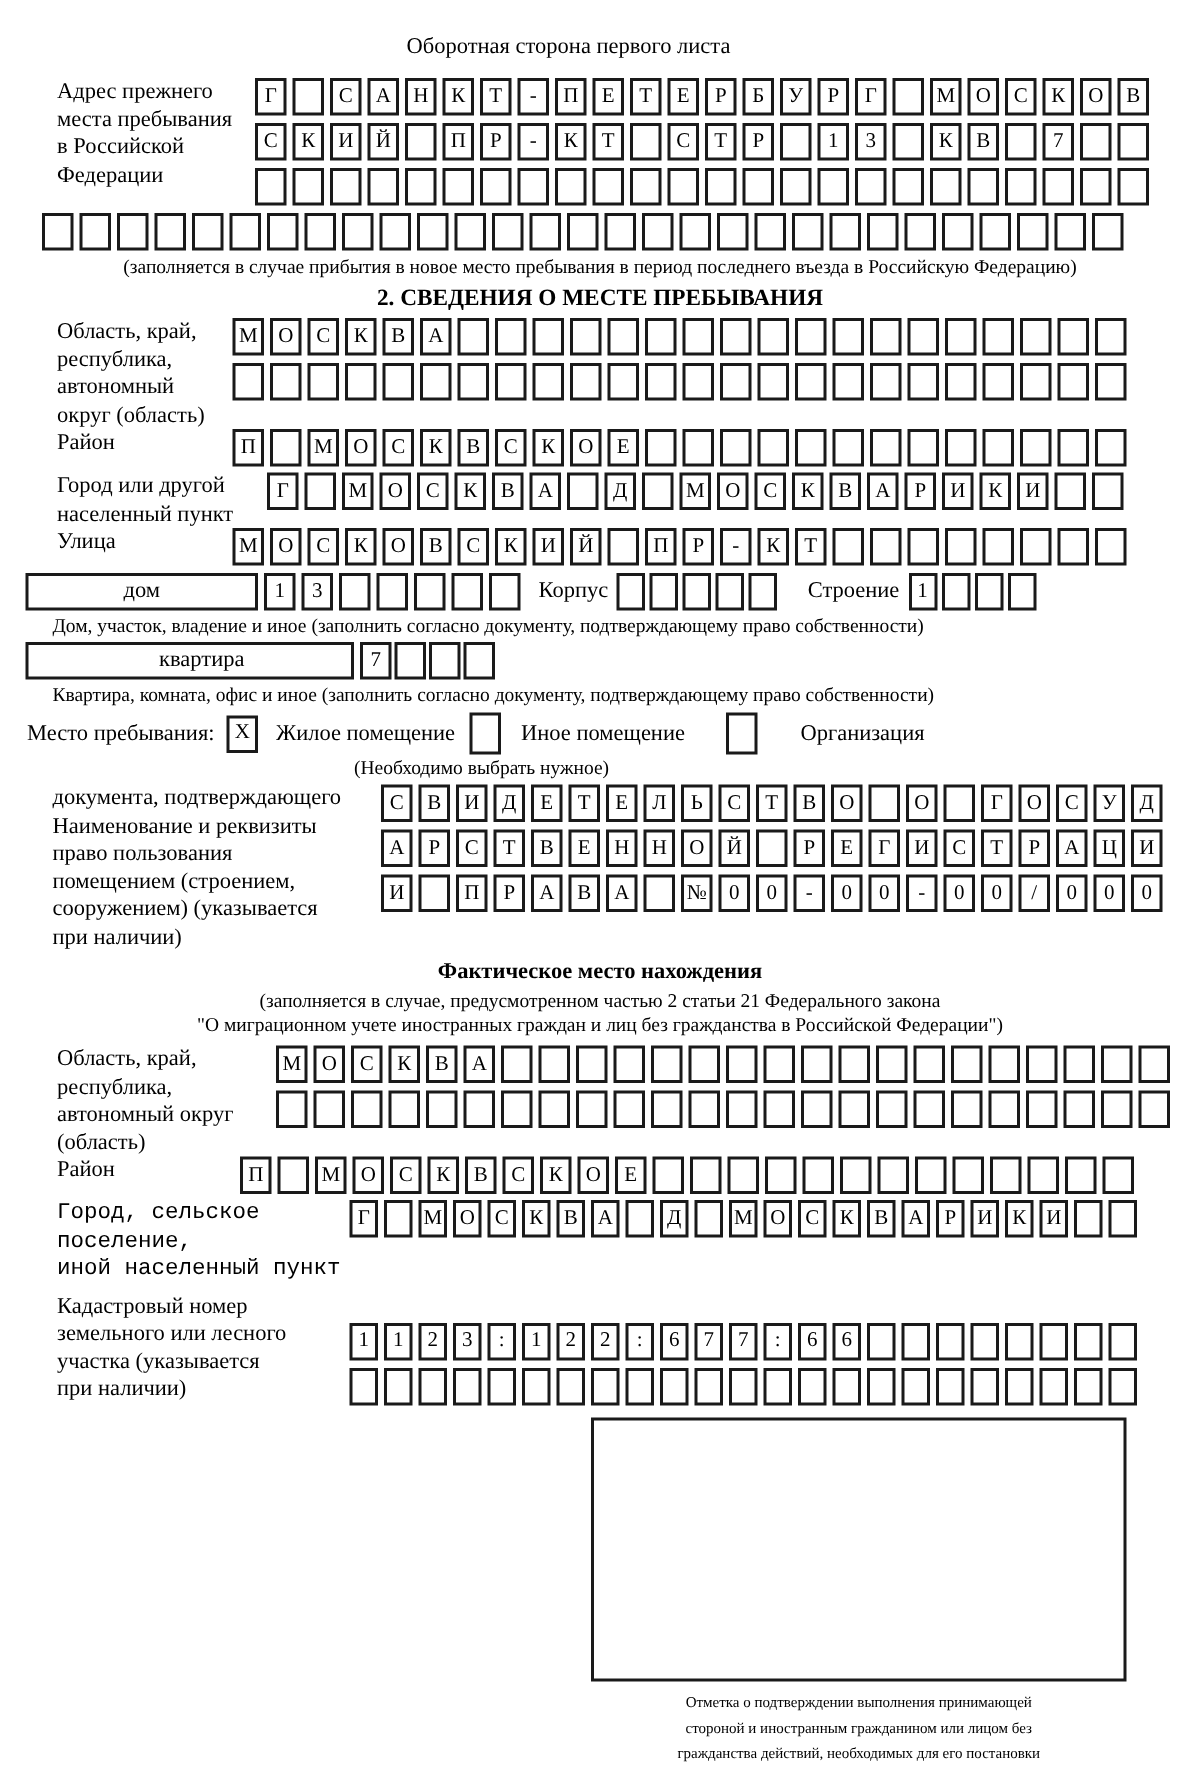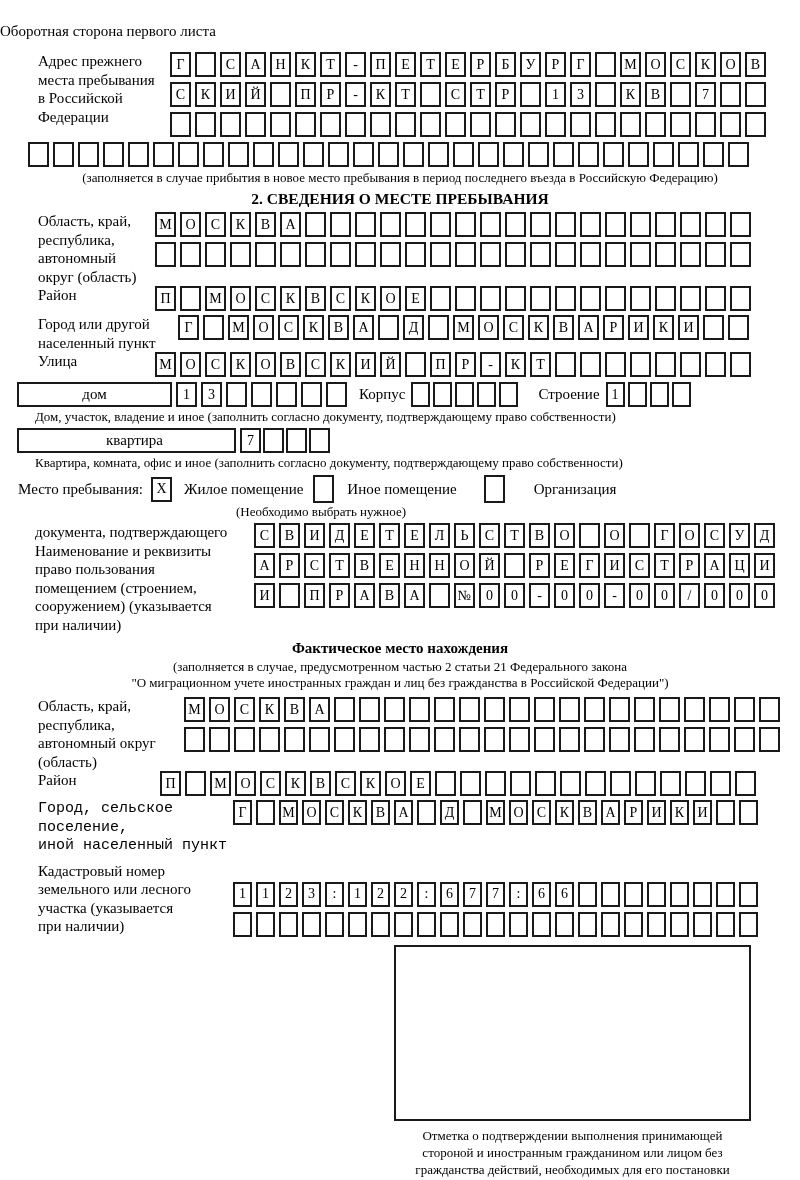--- a/index.html
+++ b/index.html
@@ -1,36 +1,36 @@
 <!DOCTYPE html>
 <html><head>
 <meta charset="utf-8">
 <style>
   html,body{margin:0;padding:0;background:#fff;}
   .page{position:relative;width:800px;height:1180px;background:#fff;color:#000;
         font-family:"Liberation Serif", serif;overflow:hidden;}
-  .header-note{padding:22px 42px 0 0;text-align:left;font-size:15px;line-height:18px;}
+  .header-note{padding:22px 42px 0 0;text-align:center;font-size:15px;line-height:18px;}
   .frow{display:flex;align-items:flex-start;}
   .label{font-size:15px;line-height:18.5px;}
   .inline-label{font-size:15px;line-height:25px;white-space:nowrap;}
   .rows-col{display:flex;flex-direction:column;gap:5px;}
   .boxes{display:flex;gap:4px;}
   .boxes.gap3{gap:3px;}
   .box{box-sizing:border-box;flex:0 0 auto;width:21px;height:25px;border:2px solid #1a1a1a;
        display:flex;align-items:center;justify-content:center;font-size:14px;line-height:1;
        background:#fff;}
   .small .box{width:19px;}
   .wide-box{box-sizing:border-box;height:25px;border:2px solid #1a1a1a;display:flex;
         align-items:center;justify-content:center;font-size:15px;background:#fff;flex:0 0 auto;}
   .note{font-size:13px;line-height:16px;}
   .center{text-align:center;}
   .sec-title{font-weight:bold;font-size:15.5px;line-height:18px;text-align:center;}
   .stamp-box{box-sizing:border-box;border:2px solid #1a1a1a;background:#fff;}
   .caption{display:flex;flex-direction:column;align-items:center;}
-  .caption div{white-space:nowrap;font-size:13px;line-height:17px;}
+  .caption div{white-space:nowrap;font-size:10px;line-height:17px;}
 </style>
 </head>
 <body>
 
 <div class="page">
 
   <div class="header-note">Оборотная сторона первого листа</div>
 
   <div class="frow" style="margin:12px 0 0 38px;">
     <div class="label" style="width:132px;">

